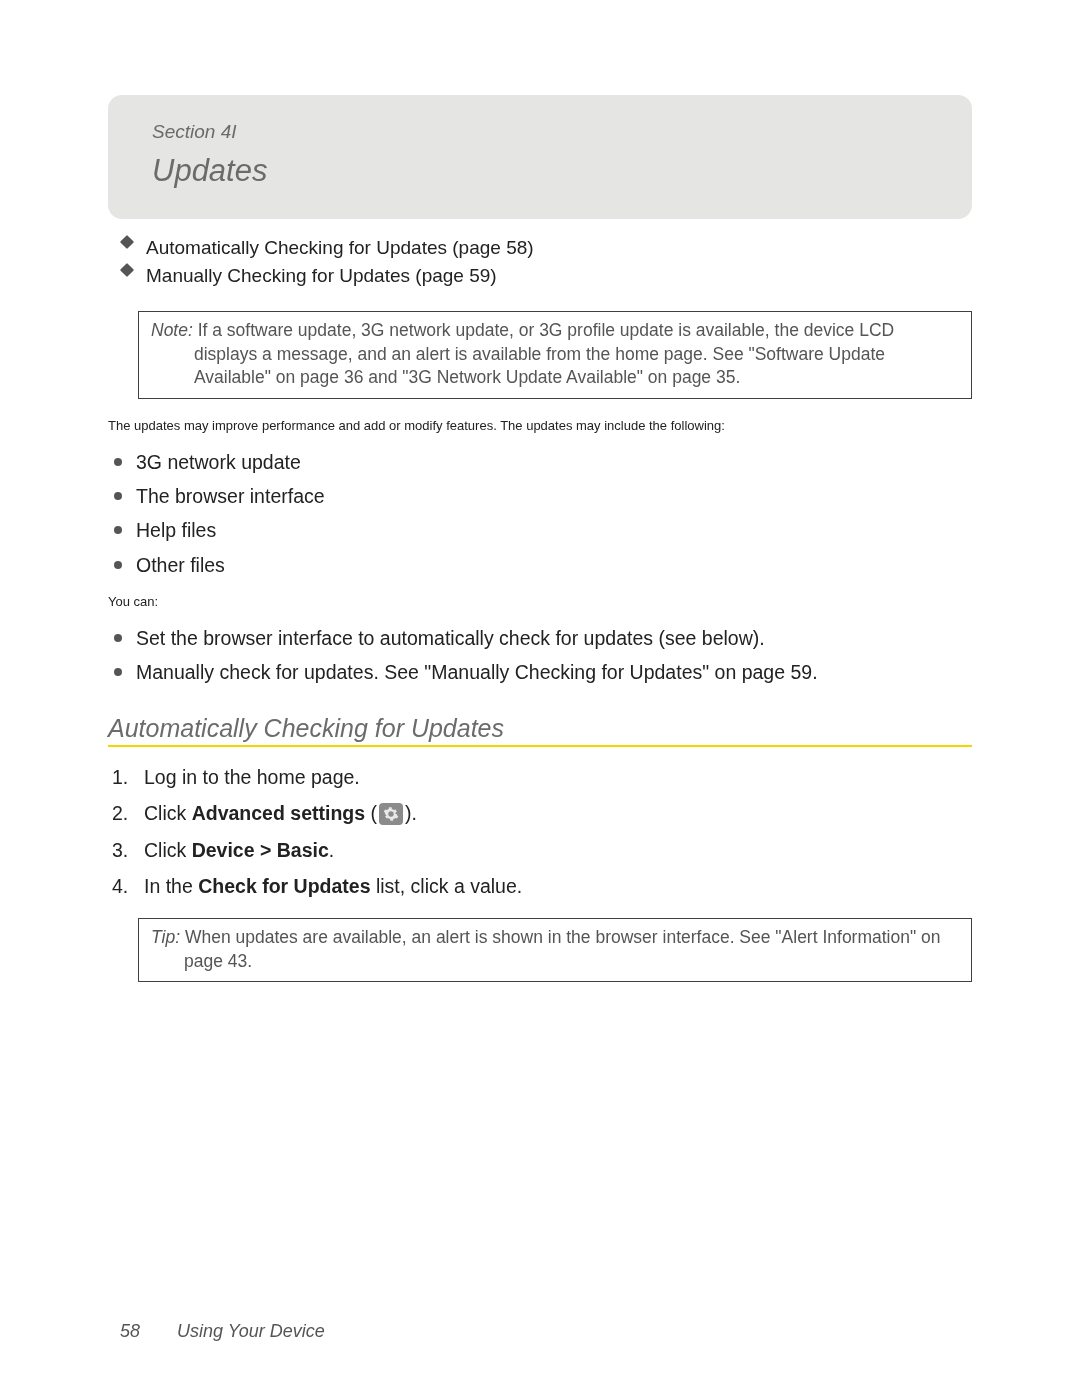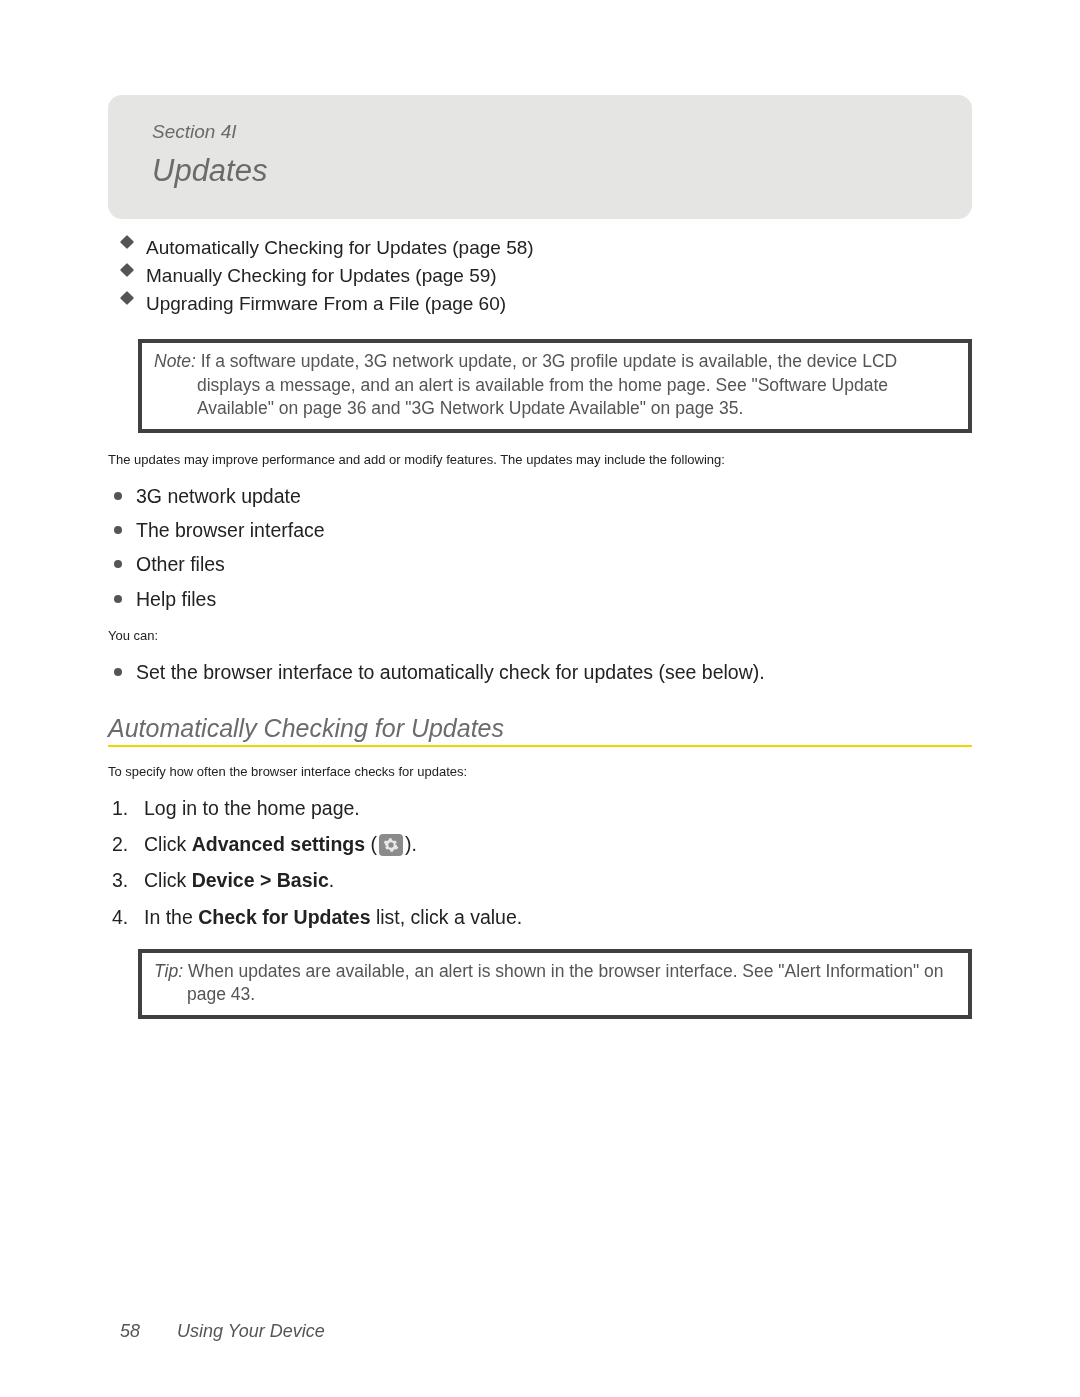--- a/index.html
+++ b/index.html
@@ -44,21 +44,21 @@
   .diamond {
     display: inline-block;
     width: 10px; height: 10px;
     background: #555;
     transform: rotate(45deg);
     margin-right: 14px;
     flex: 0 0 auto;
     border-radius: 1px;
   }
   .note-box, .tip-box {
-    border: 4px solid #404040;
+    border: 1px solid #404040;
     background: #fff;
     margin: 4px 0 18px 30px;
     padding: 7px 12px 8px 12px;
     font-size: 17.5px;
     color: #555;
     line-height: 1.35;
   }
   .note-box .lead, .tip-box .lead { font-style: italic; color:#555; }
   .note-body-indent { padding-left: 43px; text-indent: -43px; }
   .tip-body-indent  { padding-left: 33px; text-indent: -33px; }
@@ -157,24 +157,20 @@
 
   <div class="toc">
     <div class="toc-item">
       <span class="diamond"></span>
       <span>Automatically Checking for Updates (page 58)</span>
     </div>
     <div class="toc-item">
       <span class="diamond"></span>
       <span>Manually Checking for Updates (page 59)</span>
     </div>
-    <div class="toc-item">
-      <span class="diamond"></span>
-      <span>Upgrading Firmware From a File (page 60)</span>
-    </div>
   </div>
 
   <div class="note-box">
     <div class="note-body-indent">
       <span class="lead">Note:</span><span> If a software update, 3G network update, or 3G profile update is available, the device LCD displays a message, and an alert is available from the home page. See "Software Update Available" on page 36 and "3G Network Update Available" on page 35.</span>
     </div>
   </div>
 
   <p class="para">The updates may improve performance and add or modify features. The updates may include the following:</p>
 
@@ -182,41 +178,44 @@
     <li>
         <span class="disc"></span>
         <span>3G network update</span>
       </li>
     <li>
         <span class="disc"></span>
         <span>The browser interface</span>
       </li>
     <li>
         <span class="disc"></span>
+        <span>Help files</span>
+      </li>
+    <li>
+        <span class="disc"></span>
         <span>Other files</span>
       </li>
-    <li>
-        <span class="disc"></span>
-        <span>Help files</span>
-      </li>
   </ul>
 
   <p class="para">You can:</p>
 
   <ul class="bullets">
     <li>
         <span class="disc"></span>
         <span>Set the browser interface to automatically check for updates (see below).</span>
+      </li>
+    <li>
+        <span class="disc"></span>
+        <span>Manually check for updates. See "Manually Checking for Updates" on page 59.</span>
       </li>
   </ul>
 
   <h2 class="subheading">Automatically Checking for Updates</h2>
   <div class="rule"></div>
 
-  <p class="para">To specify how often the browser interface checks for updates:</p>
 
   <ol class="steps">
     <li>
       <span>Log in to the home page.</span>
     </li>
     <li>
       <span>
         <span>Click </span><span class="bold">Advanced settings</span><span> (</span><span class="gear-icon">
             <svg viewBox="0 0 24 24">
               <path fill="#e8e8e8" d="M12 8a4 4 0 1 0 0 8 4 4 0 0 0 0-8zm9 4c0 .6-.05 1.18-.15 1.74l2.1 1.64-2 3.46-2.48-.99a8.9 8.9 0 0 1-3 1.74l-.38 2.64h-4l-.38-2.64a8.9 8.9 0 0 1-3-1.74l-2.48.99-2-3.46 2.1-1.64A9.3 9.3 0 0 1 3 12c0-.6.05-1.18.15-1.74L1.05 8.62l2-3.46 2.48.99a8.9 8.9 0 0 1 3-1.74L8.91 1.77h4l.38 2.64a8.9 8.9 0 0 1 3 1.74l2.48-.99 2 3.46-2.1 1.64c.1.56.15 1.14.15 1.74z"></path>

